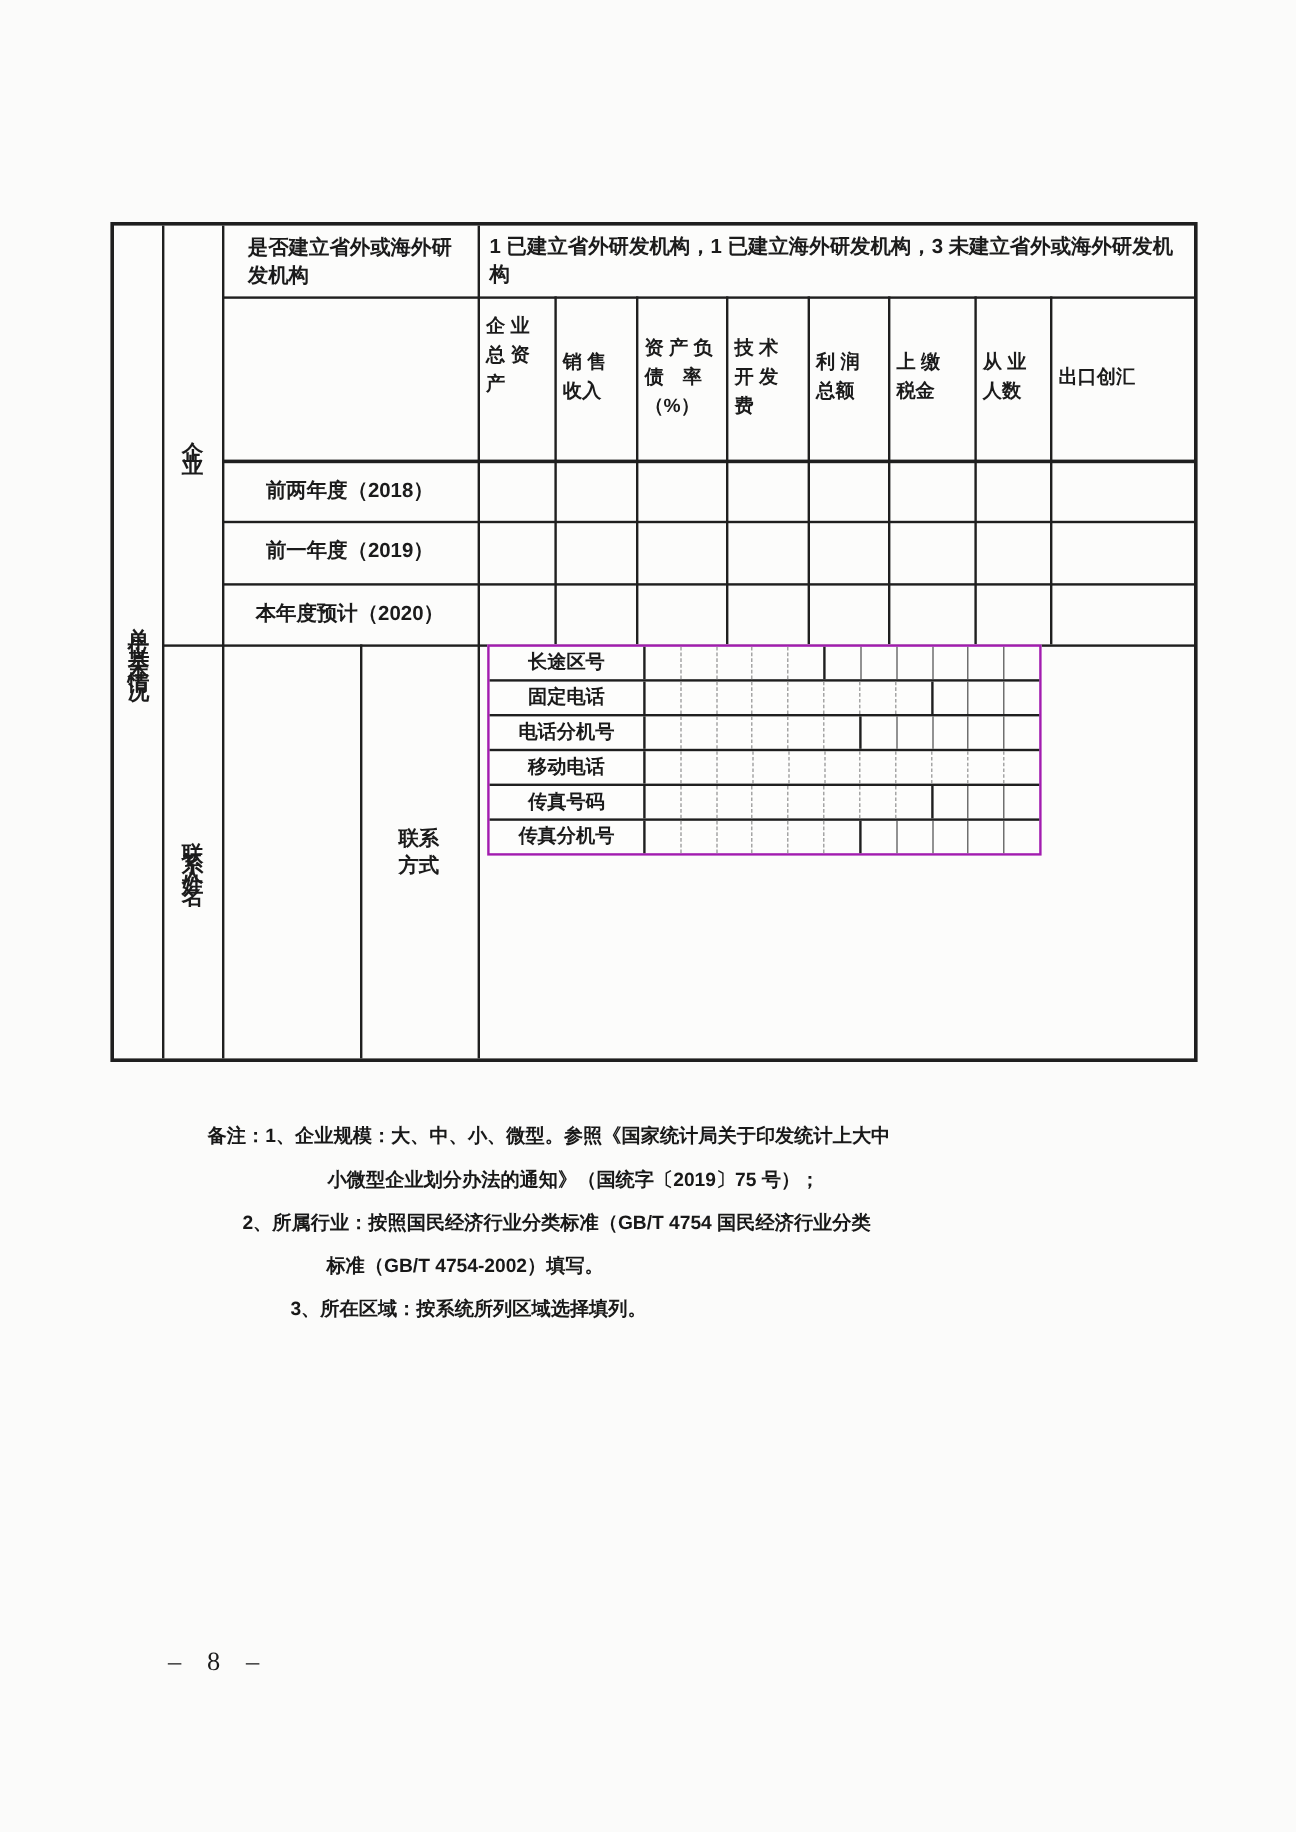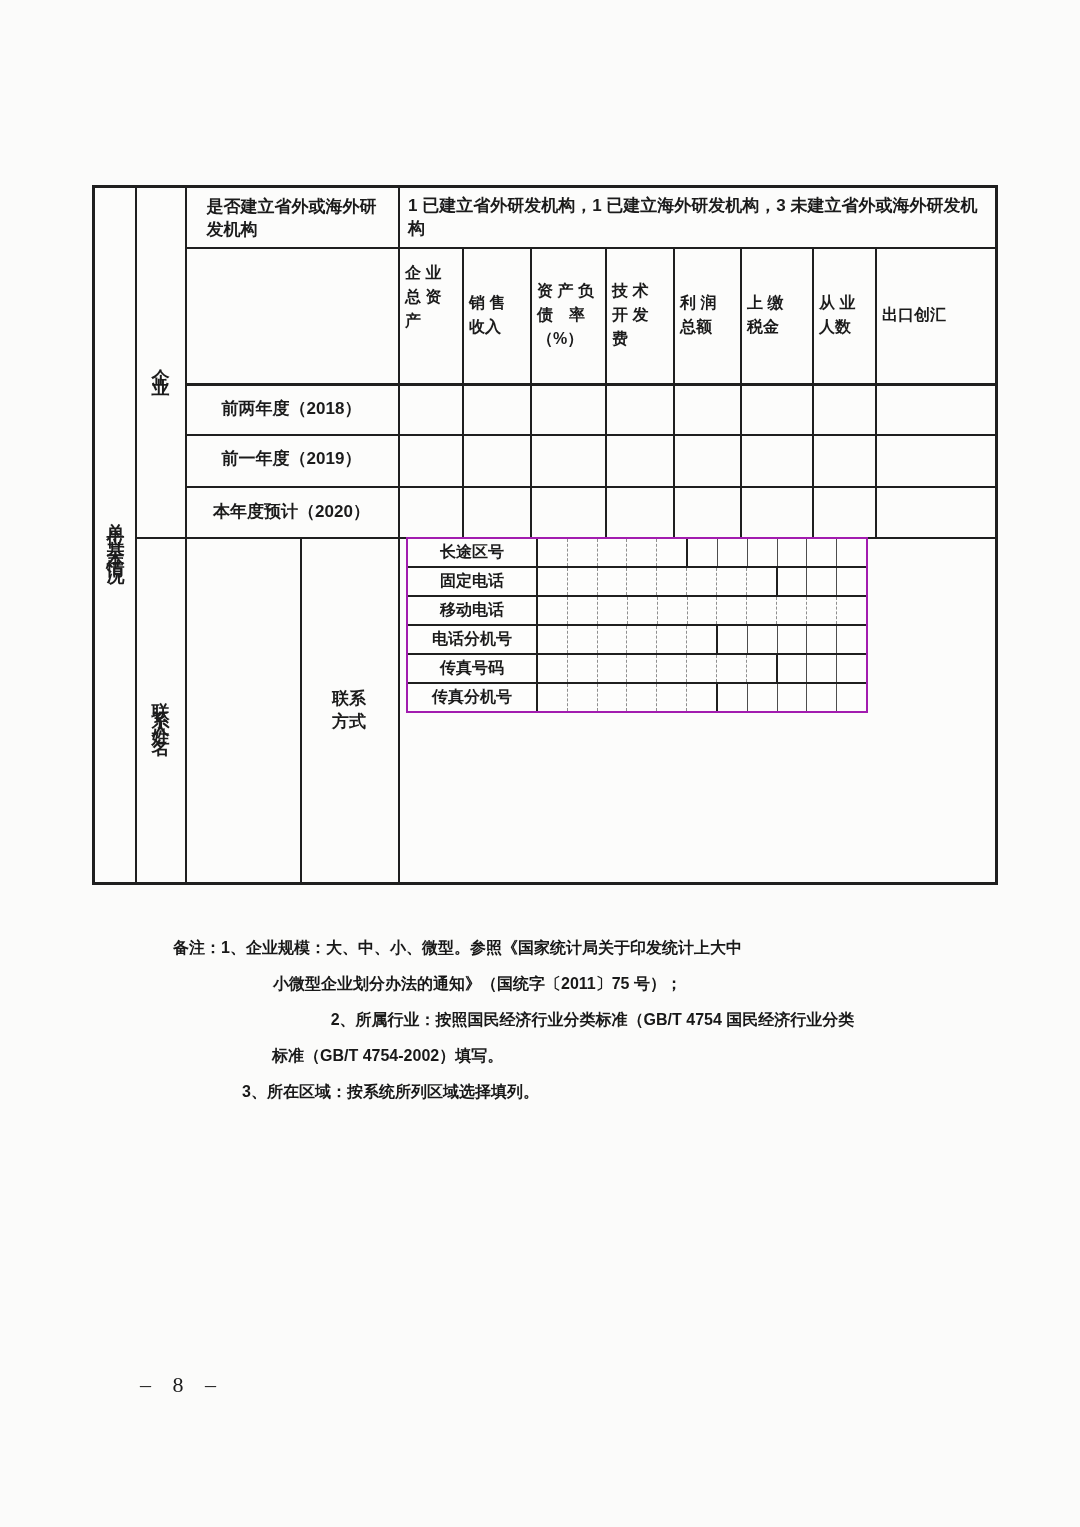--- a/index.html
+++ b/index.html
@@ -50,21 +50,21 @@
   .digit-cell.dashed { border-right:1px dashed #8f8f8f; }
   .digit-cell.solid  { border-right:1px solid  #4d4d4d; }
   .digit-cell.group-end { border-right:2px solid #1f1f1f; }
   
   .notes {
     position:absolute; left:173px; top:930px; width:810px;
     font-size:16px; font-weight:600; line-height:36px; color:#181818;
   }
   .notes .nl { white-space:nowrap; }
   .notes .i1 { margin-left:100px; }
-  .notes .i2 { margin-left:29px;text-align:center; }
+  .notes .i2 { margin-left:29px; }
   .notes .i3 { margin-left:99px; }
   .notes .i4 { margin-left:69px; }
   .pageno {
     position:absolute; left:140px; top:1372px;
     font-family:"Liberation Serif", serif;
     font-size:22px; letter-spacing:8px; color:#1b1b1b;
   }
 </style>
 </head>
 <body>
@@ -154,45 +154,45 @@
           <div class="digit-cell dashed"></div>
           <div class="digit-cell dashed"></div>
           <div class="digit-cell dashed"></div>
           <div class="digit-cell dashed"></div>
           <div class="digit-cell group-end"></div>
           <div class="digit-cell solid"></div>
           <div class="digit-cell solid"></div>
           <div class="digit-cell"></div>
         </div>
       <div class="phone-row">
+        <div class="phone-label">电话分机号</div>
+      <div class="digit-cell dashed"></div>
+          <div class="digit-cell dashed"></div>
+          <div class="digit-cell dashed"></div>
+          <div class="digit-cell dashed"></div>
+          <div class="digit-cell dashed"></div>
+          <div class="digit-cell group-end"></div>
+          <div class="digit-cell solid"></div>
+          <div class="digit-cell solid"></div>
+          <div class="digit-cell solid"></div>
+          <div class="digit-cell solid"></div>
+          <div class="digit-cell"></div>
+        </div>
+      <div class="phone-row">
         <div class="phone-label">移动电话</div>
       <div class="digit-cell dashed"></div>
           <div class="digit-cell dashed"></div>
           <div class="digit-cell dashed"></div>
           <div class="digit-cell dashed"></div>
           <div class="digit-cell dashed"></div>
           <div class="digit-cell dashed"></div>
           <div class="digit-cell dashed"></div>
           <div class="digit-cell dashed"></div>
           <div class="digit-cell dashed"></div>
           <div class="digit-cell dashed"></div>
-          <div class="digit-cell"></div>
-        </div>
-      <div class="phone-row">
-        <div class="phone-label">电话分机号</div>
-      <div class="digit-cell dashed"></div>
-          <div class="digit-cell dashed"></div>
-          <div class="digit-cell dashed"></div>
-          <div class="digit-cell dashed"></div>
-          <div class="digit-cell dashed"></div>
-          <div class="digit-cell group-end"></div>
-          <div class="digit-cell solid"></div>
-          <div class="digit-cell solid"></div>
-          <div class="digit-cell solid"></div>
-          <div class="digit-cell solid"></div>
           <div class="digit-cell"></div>
         </div>
       <div class="phone-row">
         <div class="phone-label">传真号码</div>
       <div class="digit-cell dashed"></div>
           <div class="digit-cell dashed"></div>
           <div class="digit-cell dashed"></div>
           <div class="digit-cell dashed"></div>
           <div class="digit-cell dashed"></div>
           <div class="digit-cell dashed"></div>
@@ -215,21 +215,21 @@
           <div class="digit-cell solid"></div>
           <div class="digit-cell solid"></div>
           <div class="digit-cell"></div>
         </div>
     </div>
 
   </div>
 
   <div class="notes">
     <div class="nl">备注：1、企业规模：大、中、小、微型。参照《国家统计局关于印发统计上大中</div>
-    <div class="nl i1">小微型企业划分办法的通知》（国统字〔2011〕75 号）；</div>
+    <div class="nl i1">小微型企业划分办法的通知》（国统字〔2019〕75 号）；</div>
     <div class="nl i2">2、所属行业：按照国民经济行业分类标准（GB/T 4754 国民经济行业分类</div>
     <div class="nl i3">标准（GB/T 4754-2002）填写。</div>
     <div class="nl i4">3、所在区域：按系统所列区域选择填列。</div>
   </div>
 
   <div class="pageno">– 8 –</div>
 
 </div>
 
 </body></html>

